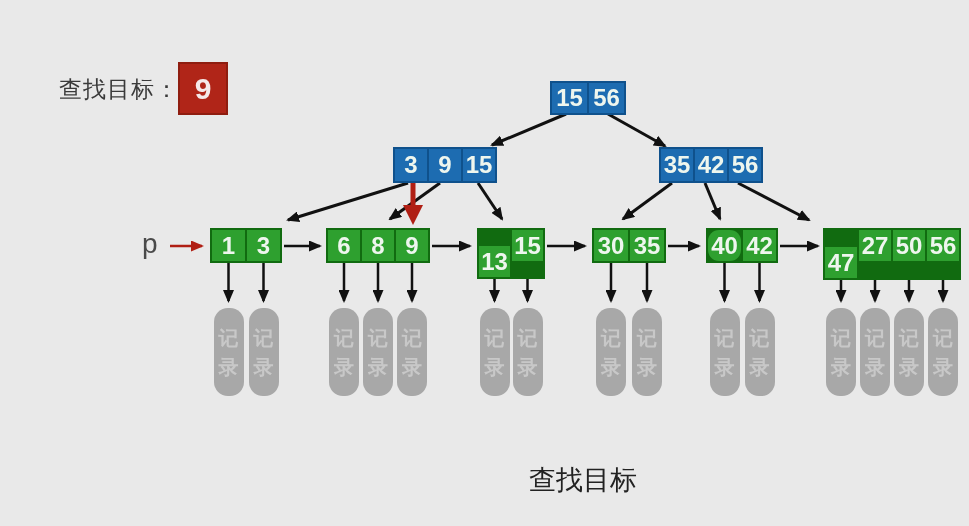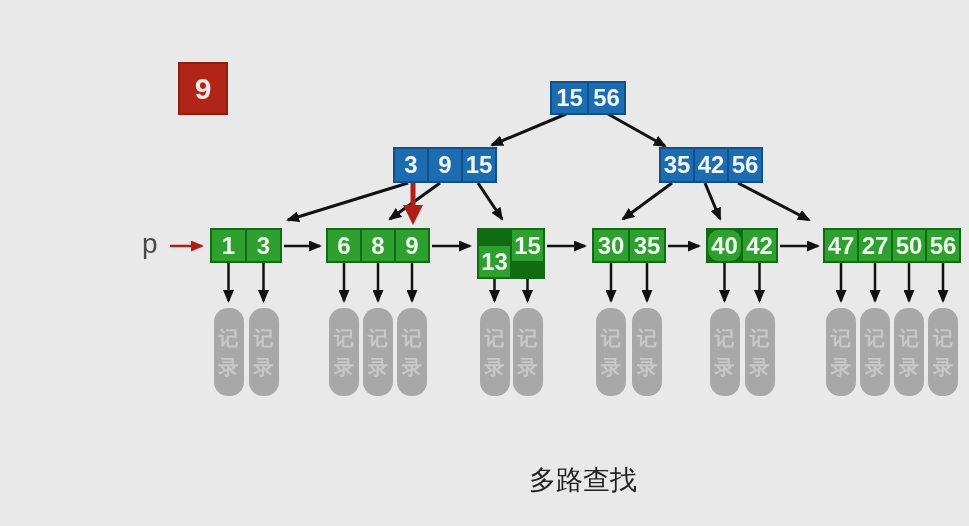--- a/index.html
+++ b/index.html
@@ -97,20 +97,21 @@
       <line x1="611" y1="263" x2="611" y2="301" stroke="#111111" stroke-width="2.5" marker-end="url(#mb)"></line>
       <line x1="647" y1="263" x2="647" y2="301" stroke="#111111" stroke-width="2.5" marker-end="url(#mb)"></line>
       <line x1="724.5" y1="263" x2="724.5" y2="301" stroke="#111111" stroke-width="2.5" marker-end="url(#mb)"></line>
       <line x1="759.5" y1="263" x2="759.5" y2="301" stroke="#111111" stroke-width="2.5" marker-end="url(#mb)"></line>
       <line x1="841" y1="263" x2="841" y2="301" stroke="#111111" stroke-width="2.5" marker-end="url(#mb)"></line>
       <line x1="875" y1="263" x2="875" y2="301" stroke="#111111" stroke-width="2.5" marker-end="url(#mb)"></line>
       <line x1="909" y1="263" x2="909" y2="301" stroke="#111111" stroke-width="2.5" marker-end="url(#mb)"></line>
       <line x1="943" y1="263" x2="943" y2="301" stroke="#111111" stroke-width="2.5" marker-end="url(#mb)"></line>
     </svg>
 
+  <span class="search-label">查找目标：</span>
   <div class="target-box">
     <span>9</span>
   </div>
 
   <span class="p-label">p</span>
 
   <div id="nodes">
       <div class="node internal" style="left: 550px; top: 81px;">
         <div class="cell" style="width: 35px; height: 30px;">15</div>
         <div class="cell" style="width: 35px; height: 30px;">56</div>
@@ -140,21 +141,21 @@
       </div>
       <div class="node leaf" style="left: 592px; top: 228px;">
         <div class="cell" style="width: 34px; height: 31px;">30</div>
         <div class="cell" style="width: 34px; height: 31px;">35</div>
       </div>
       <div class="node leaf" style="left: 706px; top: 228px;">
         <div class="cell" style="width: 33px; height: 31px; border-radius: 11px;">40</div>
         <div class="cell" style="width: 33px; height: 31px;">42</div>
       </div>
       <div class="node leaf" style="left: 823px; top: 228px;">
-        <div class="cell" style="width: 32px; height: 31px;">47</div>
+        <div class="cell" style="width: 32px; height: 31px; margin-top: 17px;">47</div>
         <div class="cell" style="width: 32px; height: 31px;">27</div>
         <div class="cell" style="width: 32px; height: 31px;">50</div>
         <div class="cell" style="width: 32px; height: 31px;">56</div>
       </div>
     </div>
   <div id="records">
       <div class="record" style="left: 213.5px;">
         <span>记</span>
         <span>录</span>
       </div>
@@ -209,14 +210,14 @@
       <div class="record" style="left: 894px;">
         <span>记</span>
         <span>录</span>
       </div>
       <div class="record" style="left: 928px;">
         <span>记</span>
         <span>录</span>
       </div>
     </div>
 
-  <div class="caption">多路查找</div>
+  <div class="caption">查找目标</div>
 </div>
 
 </body></html>

